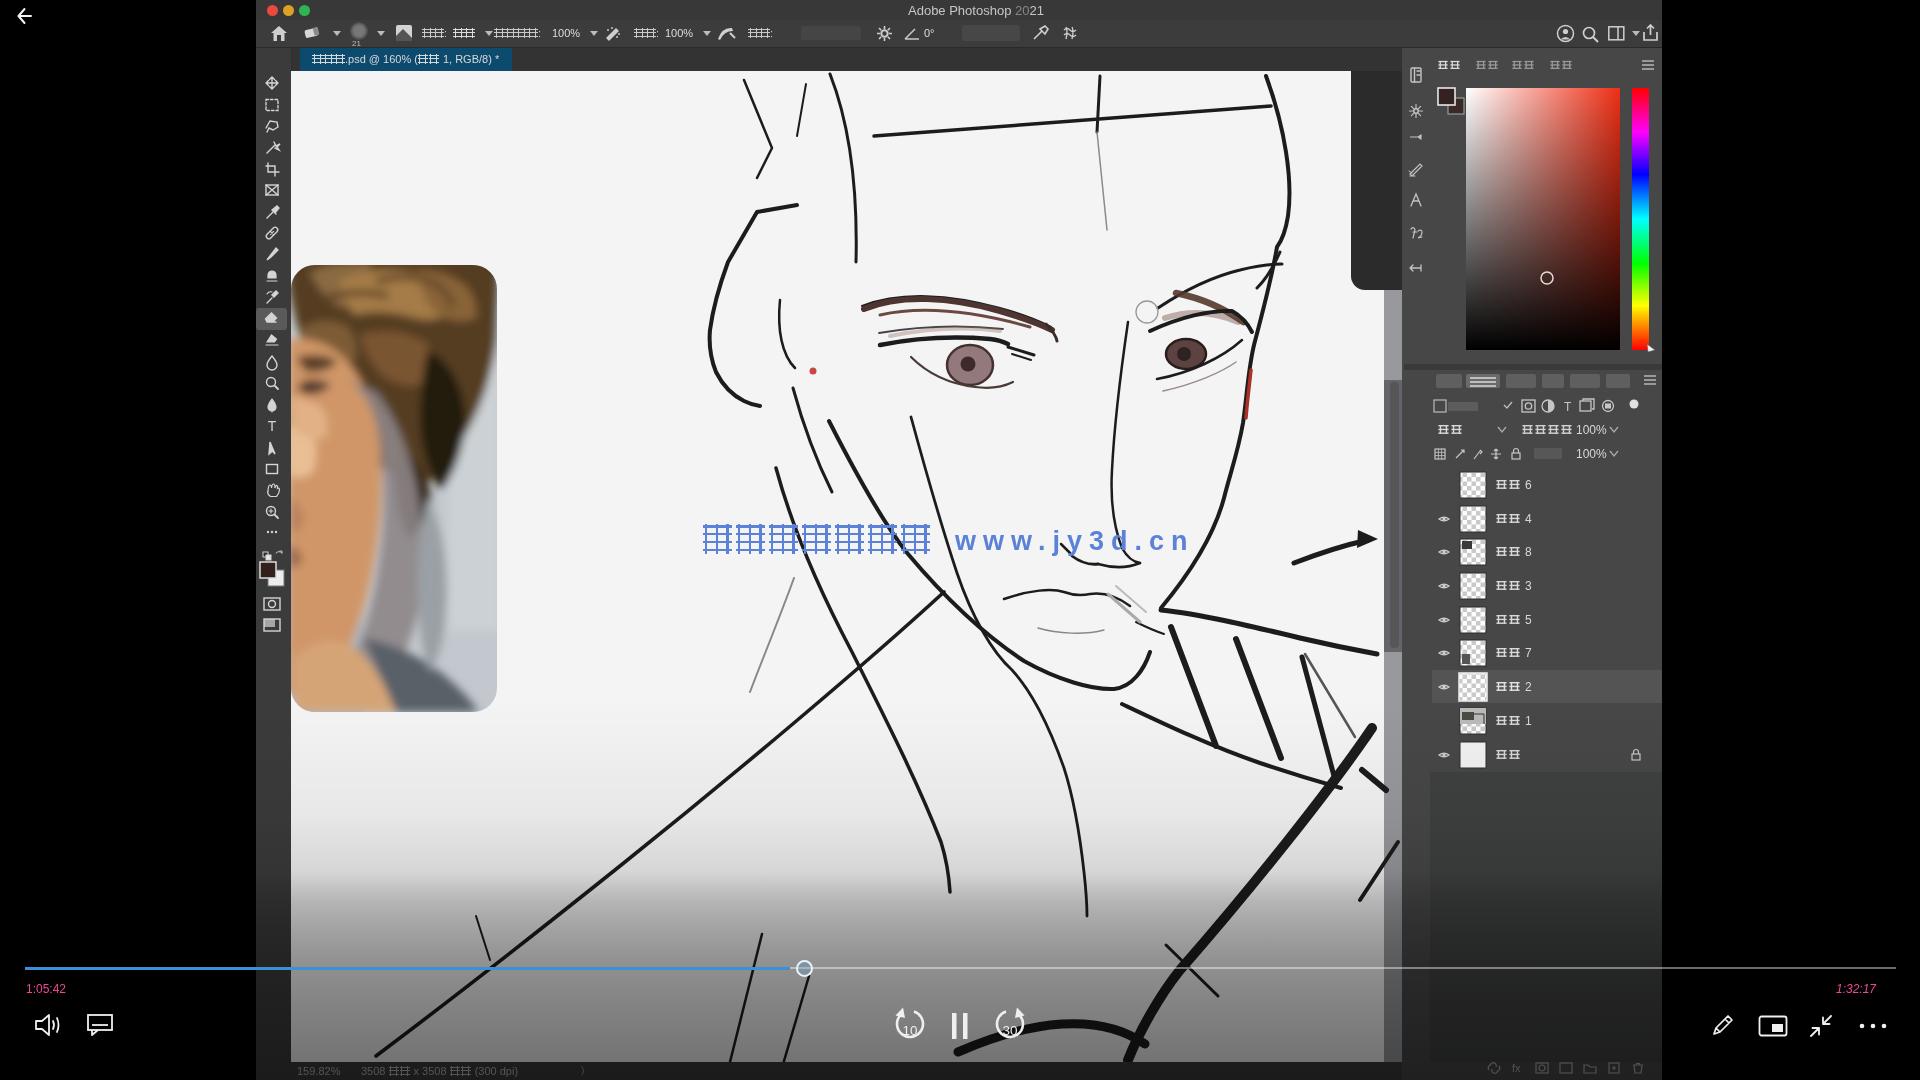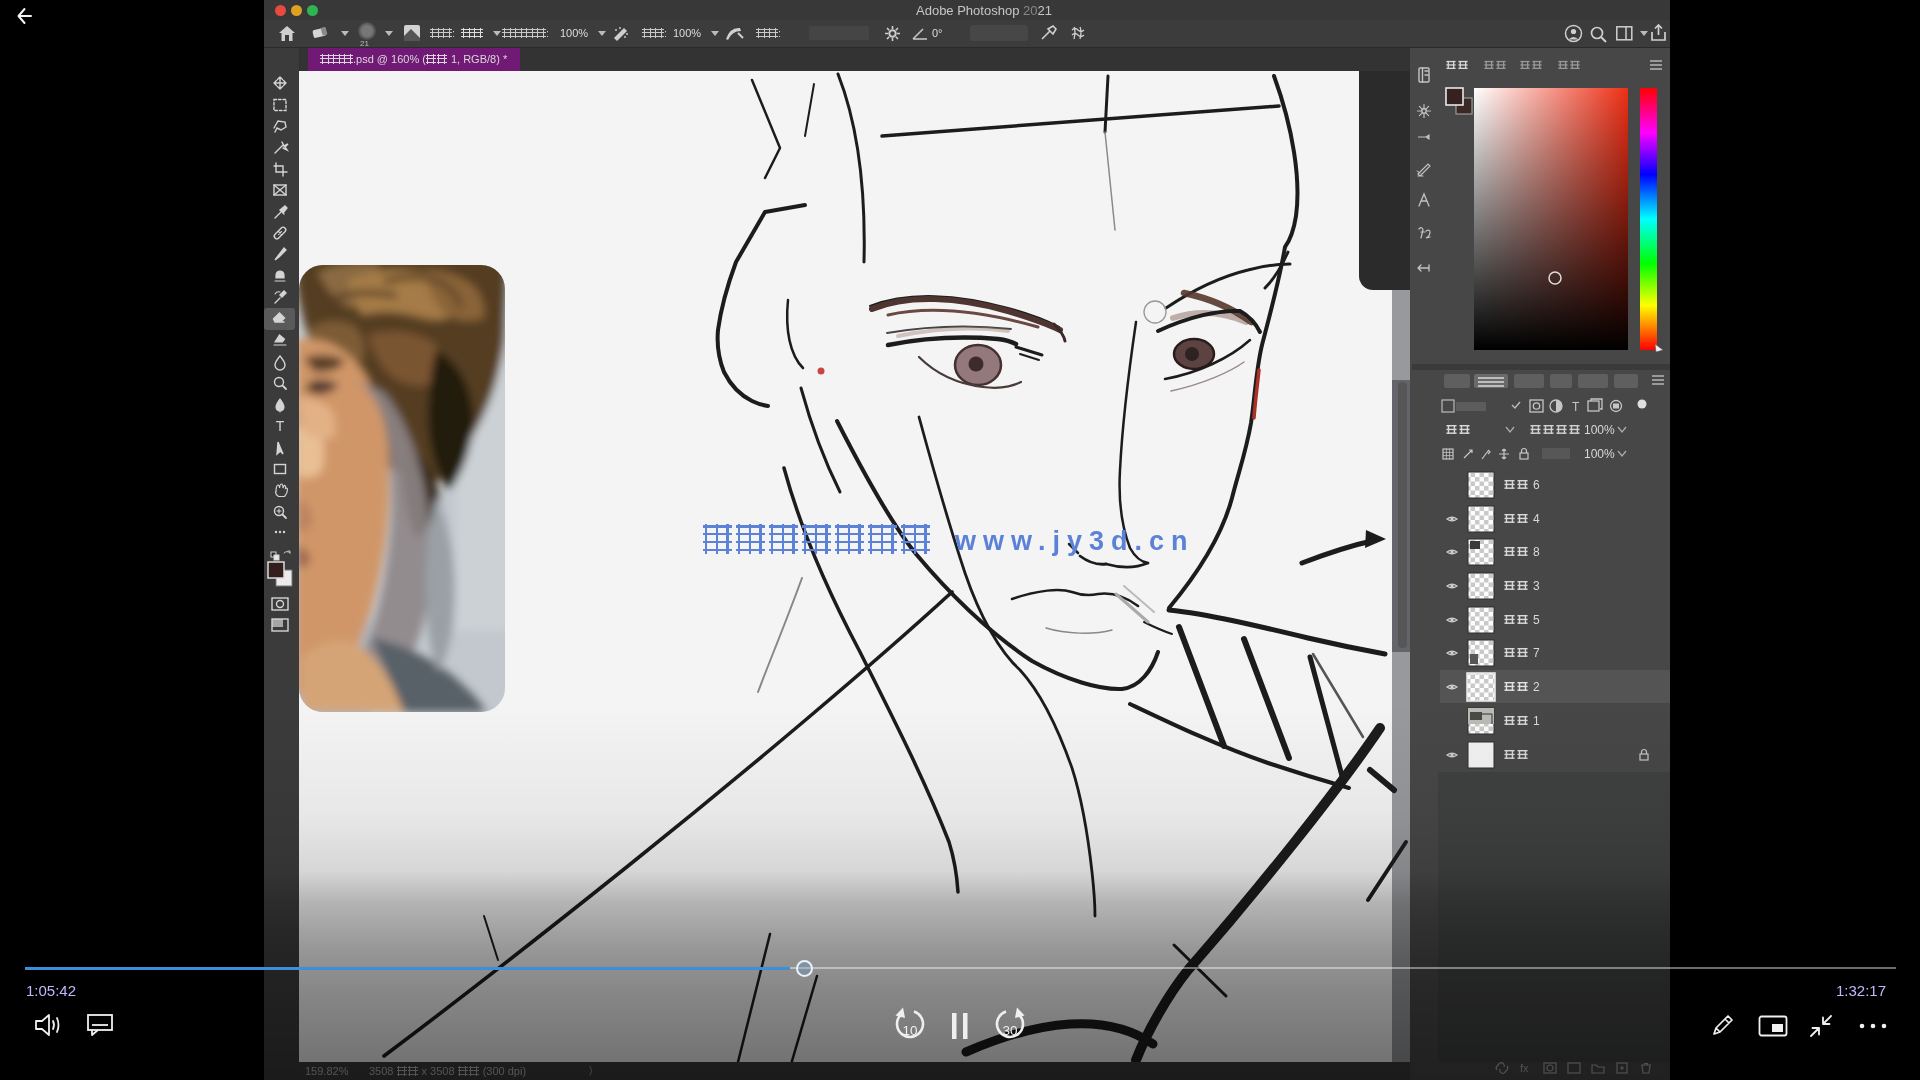--- a/index.html
+++ b/index.html
@@ -9,35 +9,35 @@
   .cj{display:inline-block;width:0.92em;height:0.92em;vertical-align:-0.08em;margin:0 0.04em;
     background:
       linear-gradient(transparent 10%, currentColor 10% 19%, transparent 19% 44%, currentColor 44% 53%, transparent 53% 79%, currentColor 79% 88%, transparent 88%),
       linear-gradient(90deg, transparent 14%, currentColor 14% 23%, transparent 23% 70%, currentColor 70% 79%, transparent 79%);
   }
   .cj2{display:inline-block;width:0.88em;height:0.9em;vertical-align:-0.08em;margin:0 0.06em;
     background:
       linear-gradient(transparent 5%, currentColor 5% 12%, transparent 12% 31%, currentColor 31% 38%, transparent 38% 57%, currentColor 57% 64%, transparent 64% 84%, currentColor 84% 91%, transparent 91%),
       linear-gradient(90deg, transparent 8%, currentColor 8% 15%, transparent 15% 45%, currentColor 45% 52%, transparent 52% 81%, currentColor 81% 88%, transparent 88%);
   }
-  .vid{position:absolute;left:264px;top:0;width:1406px;height:860px;background:#3e3e3e;}
+  .vid{position:absolute;left:256px;top:0;width:1406px;height:860px;background:#3e3e3e;}
   
   .titlebar{position:absolute;left:0;top:0;width:1406px;height:20px;background:#383838;}
   .tl{position:absolute;top:5px;width:11px;height:11px;border-radius:50%;}
   .optbar{position:absolute;left:0;top:20px;width:1406px;height:27px;background:#3c3c3c;border-bottom:1px solid #2a2a2a;}
   .tabbar{position:absolute;left:35px;top:48px;width:1371px;height:23px;background:#333333;}
-  .tab{position:absolute;left:44px;top:48px;width:200px;height:23px;background:#701a75;color:#ccc;font-size:11px;line-height:23px;padding-left:12px;}
+  .tab{position:absolute;left:44px;top:48px;width:200px;height:23px;background:#0c4a6e;color:#ccc;font-size:11px;line-height:23px;padding-left:12px;}
   .toolbar{position:absolute;left:0;top:48px;width:35px;height:1032px;background:#3b3b3b;border-right:1px solid #2e2e2e;}
   .dock{position:absolute;left:1146px;top:48px;width:260px;height:1032px;background:#474747;}
   .opt-txt{color:#c9c9c9;font-size:11px;position:absolute;top:7px;white-space:nowrap;}
   .caret{display:inline-block;width:0;height:0;border-left:4px solid transparent;border-right:4px solid transparent;border-top:5px solid #bbb;vertical-align:middle;margin-left:4px;}
   
   .grad{position:absolute;left:0;top:700px;width:1920px;height:380px;
     background:linear-gradient(to bottom, rgba(0,0,0,0) 0%, rgba(0,0,0,0.05) 30%, rgba(0,0,0,0.12) 45%, rgba(0,0,0,0.26) 53%, rgba(0,0,0,0.34) 61%, rgba(0,0,0,0.40) 68%, rgba(0,0,0,0.46) 79%, rgba(0,0,0,0.55) 100%);}
-  .ptime{position:absolute;color:#c4b5fd;font-size:15px;}
+  .ptime{position:absolute;color:#ec4899;font-size:12px;}
 </style>
 </head>
 <body>
 <div class="vid" id="psroot">
 
   <div class="titlebar">
     <div class="tl" style="left:11px;background:#e9493f;"></div>
     <div class="tl" style="left:27px;background:#dea123;"></div>
     <div class="tl" style="left:43px;background:#2fb454;"></div>
     <div style="position:absolute;left:652px;top:3px;color:#c6c6c6;font-size:13px;">Adobe Photoshop <span style="opacity:.55">20</span>21</div>
@@ -627,21 +627,21 @@
 <div class="abs" style="left:701px;top:521px;color:#5c82d8;font-size:33px;font-weight:bold;white-space:nowrap;filter:blur(0.5px);">
   <span class="cj2"></span><span class="cj2"></span><span class="cj2"></span><span class="cj2"></span><span class="cj2"></span><span class="cj2"></span><span class="cj2"></span>
   <span style="font-size:27px;letter-spacing:7px;margin-left:14px;vertical-align:1px;">www.jy3d.cn</span>
 </div>
 
 <div class="grad"></div>
 <div class="abs" style="left:25px;top:967px;width:1871px;height:2px;background:rgba(255,255,255,0.42);"></div>
 <div class="abs" style="left:25px;top:967px;width:765px;height:3px;background:#3d8fd8;"></div>
 <div class="abs" style="left:796px;top:960px;width:13px;height:13px;border:2px solid #e8f2fa;border-radius:50%;background:rgba(90,150,210,0.25);"></div>
 <div class="ptime" style="left:26px;top:982px;">1:05:42</div>
-<div class="ptime" style="left:1836px;top:982px;">1:32:17</div>
+<div class="ptime" style="left:1836px;top:982px;font-style:italic;">1:32:17</div>
 
 <svg class="abs" style="left:17px;top:7px" width="15" height="18" viewBox="0 0 15 18">
  <path d="M7.5 2 L1.5 9 L7.5 16 M1.5 9 L14 9" stroke="#f2f2f2" stroke-width="2" fill="none" stroke-linecap="round" stroke-linejoin="round"></path>
 </svg>
 
 <svg class="abs" style="left:34px;top:1011px" width="30" height="28" viewBox="0 0 30 28">
  <path d="M2 10 H8 L15 4 V24 L8 18 H2 Z" fill="none" stroke="#f0f0f0" stroke-width="1.8" stroke-linejoin="round"></path>
  <path d="M19 10 Q21 14 19 18 M23 7 Q26 14 23 21" fill="none" stroke="#f0f0f0" stroke-width="1.8" stroke-linecap="round"></path>
 </svg>
 <svg class="abs" style="left:86px;top:1012px" width="28" height="26" viewBox="0 0 28 26">

